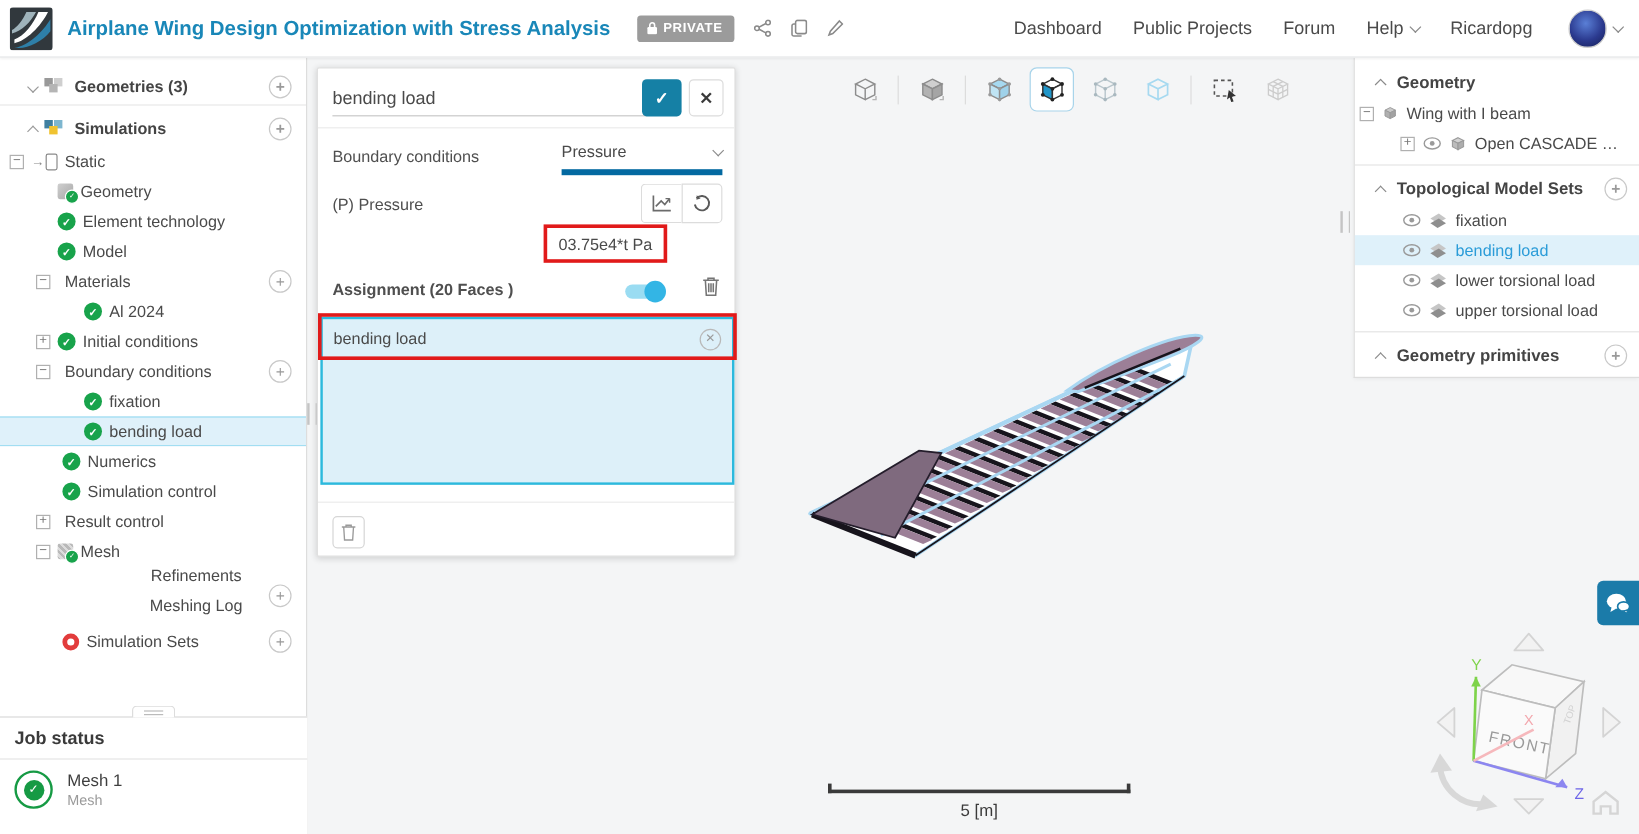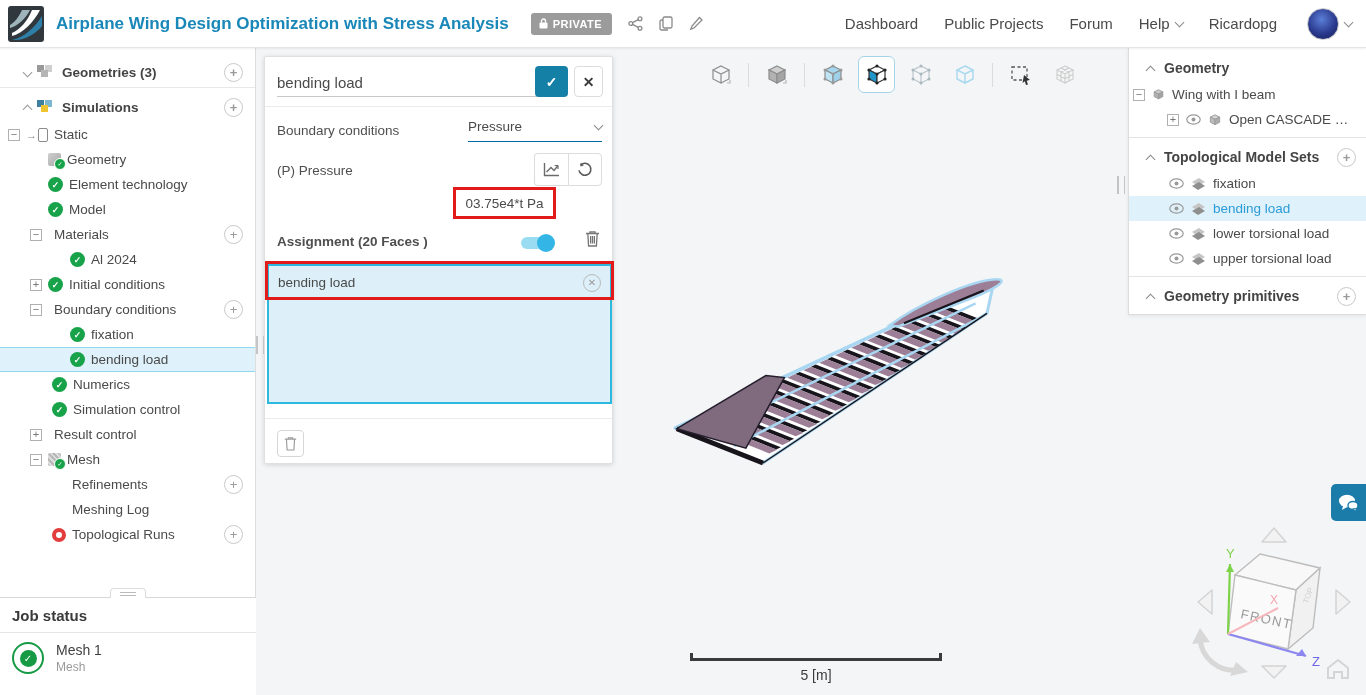--- a/index.html
+++ b/index.html
@@ -19,21 +19,21 @@
   .chev.up { transform:rotate(-135deg); margin-top:4px; }
 
   
   .left-panel { position:absolute; left:0; top:48px; width:256px; height:647px; background:#fff; border-right:1px solid #ddd; z-index:30; }
   .tree { position:absolute; top:0; left:0; right:0; bottom:99px; overflow:hidden; padding-top:10px; }
   .trow { display:flex; align-items:center; height:25px; padding-left:8px; font-size:13.5px; color:#4a4a4a; cursor:pointer; position:relative; }
   .trow.lv1b { padding-left:30px; }
   .trow.lv2  { padding-left:48px; }
   .trow.lv2c { padding-left:52px; }
   .trow.lv3  { padding-left:70px; }
-  .trow.lv3p { padding-left:66px; }
+  .trow.lv3p { padding-left:66px;flex-direction:column; }
   .trow.sect-end { border-bottom:1px solid #e8e8e8; height:33px; margin-bottom:4px; }
   .trow.lv0 { height:30px; font-weight:bold; color:#444;padding-left:24px; }
   .trow.selected { background:#dff1fa; box-shadow:inset 0 1px 0 #8ed8f0, inset 0 -1px 0 #8ed8f0; }
   .tlabel { margin-left:6px; white-space:nowrap; }
   .addbtn { margin-left:auto; margin-right:12px; width:19px; height:19px; flex:none; border:1px solid #c9c9c9; border-radius:50%; color:#9a9a9a; font-size:13px; line-height:17px; text-align:center; background:#fff; }
   .exp { display:none; flex:none; }
   .exp.minus, .exp.plus { display:flex; width:12px; height:12px; border:1px solid #b0b0b0; background:#fff; color:#777; font-size:11px; line-height:9px; align-items:center; justify-content:center; margin-right:6px; }
   .exp.chev-down, .exp.chev-up { display:inline-block; margin-right:8px; }
   .exp.chev-down { width:7px;height:7px;border-right:1.6px solid #9a9a9a;border-bottom:1.6px solid #9a9a9a; transform:rotate(45deg); }
   .exp.chev-up   { width:7px;height:7px;border-right:1.6px solid #9a9a9a;border-bottom:1.6px solid #9a9a9a; transform:rotate(-135deg); margin-top:5px;}
@@ -85,21 +85,21 @@
   .rhandle { position:absolute; width:8px; height:18px; display:flex; justify-content:space-between; z-index:45; }
   .rhandle i { width:1.5px; height:100%; background:#c4c4c4; display:block; }
 
   
   .dpanel { position:absolute; left:264px; top:56px; width:349px; height:408px; background:#fff; border:1px solid #e0e0e0; border-radius:2px; box-shadow:0 1px 5px rgba(0,0,0,.14); z-index:35; }
   .dp-name { position:absolute; left:12px; top:12px; width:262px; height:28px; border:none; border-bottom:1px solid #c9c9c9; font-size:15px; color:#4a4a4a; font-family:inherit; outline:none; background:#fff; }
   .dp-ok { position:absolute; right:44px; top:9px; width:33px; height:31px; background:#1580a5; border-radius:4px; color:#fff; display:flex; align-items:center; justify-content:center; font-size:14px; font-weight:bold; cursor:pointer; }
   .dp-x { position:absolute; right:9px; top:9px; width:29px; height:31px; background:#fff; border:1px solid #dcdcdc; border-radius:4px; color:#3a3a3a; display:flex; align-items:center; justify-content:center; font-size:14px; font-weight:bold; cursor:pointer; }
   .dp-div { position:absolute; left:0; top:49px; width:100%; border-top:1px solid #ebebeb; }
   .dp-label { position:absolute; left:12px; font-size:13.5px; color:#4f4f4f; }
-  .dp-select { position:absolute; left:203px; top:62px; width:134px; border-bottom:1px solid #0369a1; padding-bottom:7px; font-size:13.5px; color:#4a4a4a; display:flex; align-items:center; cursor:pointer; }
+  .dp-select { position:absolute; left:203px; top:62px; width:134px; border-bottom:5px solid #0369a1; padding-bottom:7px; font-size:13.5px; color:#4a4a4a; display:flex; align-items:center; cursor:pointer; }
   .dp-select .chev { margin-left:auto; }
   .dp-btngroup { position:absolute; right:10px; top:96px; display:flex; }
   .dp-btngroup .gbtn { width:34px; height:33px; border:1px solid #dcdcdc; background:#fff; display:flex; align-items:center; justify-content:center; cursor:pointer; }
   .dp-btngroup .gbtn:first-child { border-radius:4px 0 0 4px; border-right:none; }
   .dp-btngroup .gbtn:last-child { border-radius:0 4px 4px 0; }
   .dp-valuebox { position:absolute; left:188px; top:130px; width:103px; height:32px; border:3px solid #e11a1a; display:flex; align-items:center; justify-content:center; font-size:13.5px; color:#4a4a4a; }
   .dp-assign-label { position:absolute; left:12px; top:177px; font-size:13.5px; font-weight:bold; color:#4f4f4f;text-align:right; }
   .dp-toggle { position:absolute; left:256px; top:180px; width:30px; height:12px; background:#9adcf2; border-radius:6px; cursor:pointer; }
   .dp-toggle i { position:absolute; right:-4px; top:-3px; width:18px; height:18px; border-radius:50%; background:#33b5e5; display:block; }
   .dp-trash { position:absolute; right:12px; top:173px; cursor:pointer; }
@@ -320,21 +320,21 @@
 
       <div class="trow lv3p">
 
         <span class="tlabel">Meshing Log</span>
 
       </div>
 
       <div class="trow lv2c">
 
         <span class="sic runs"></span>
-        <span class="tlabel">Topological Runs</span>
+        <span class="tlabel">Simulation Sets</span>
         <span class="addbtn">+</span>
       </div>
     </div>
   <div class="job">
     <div class="job-handle">
         <i></i>
         <i></i>
       </div>
     <div class="job-title">Job status</div>
     <div>

